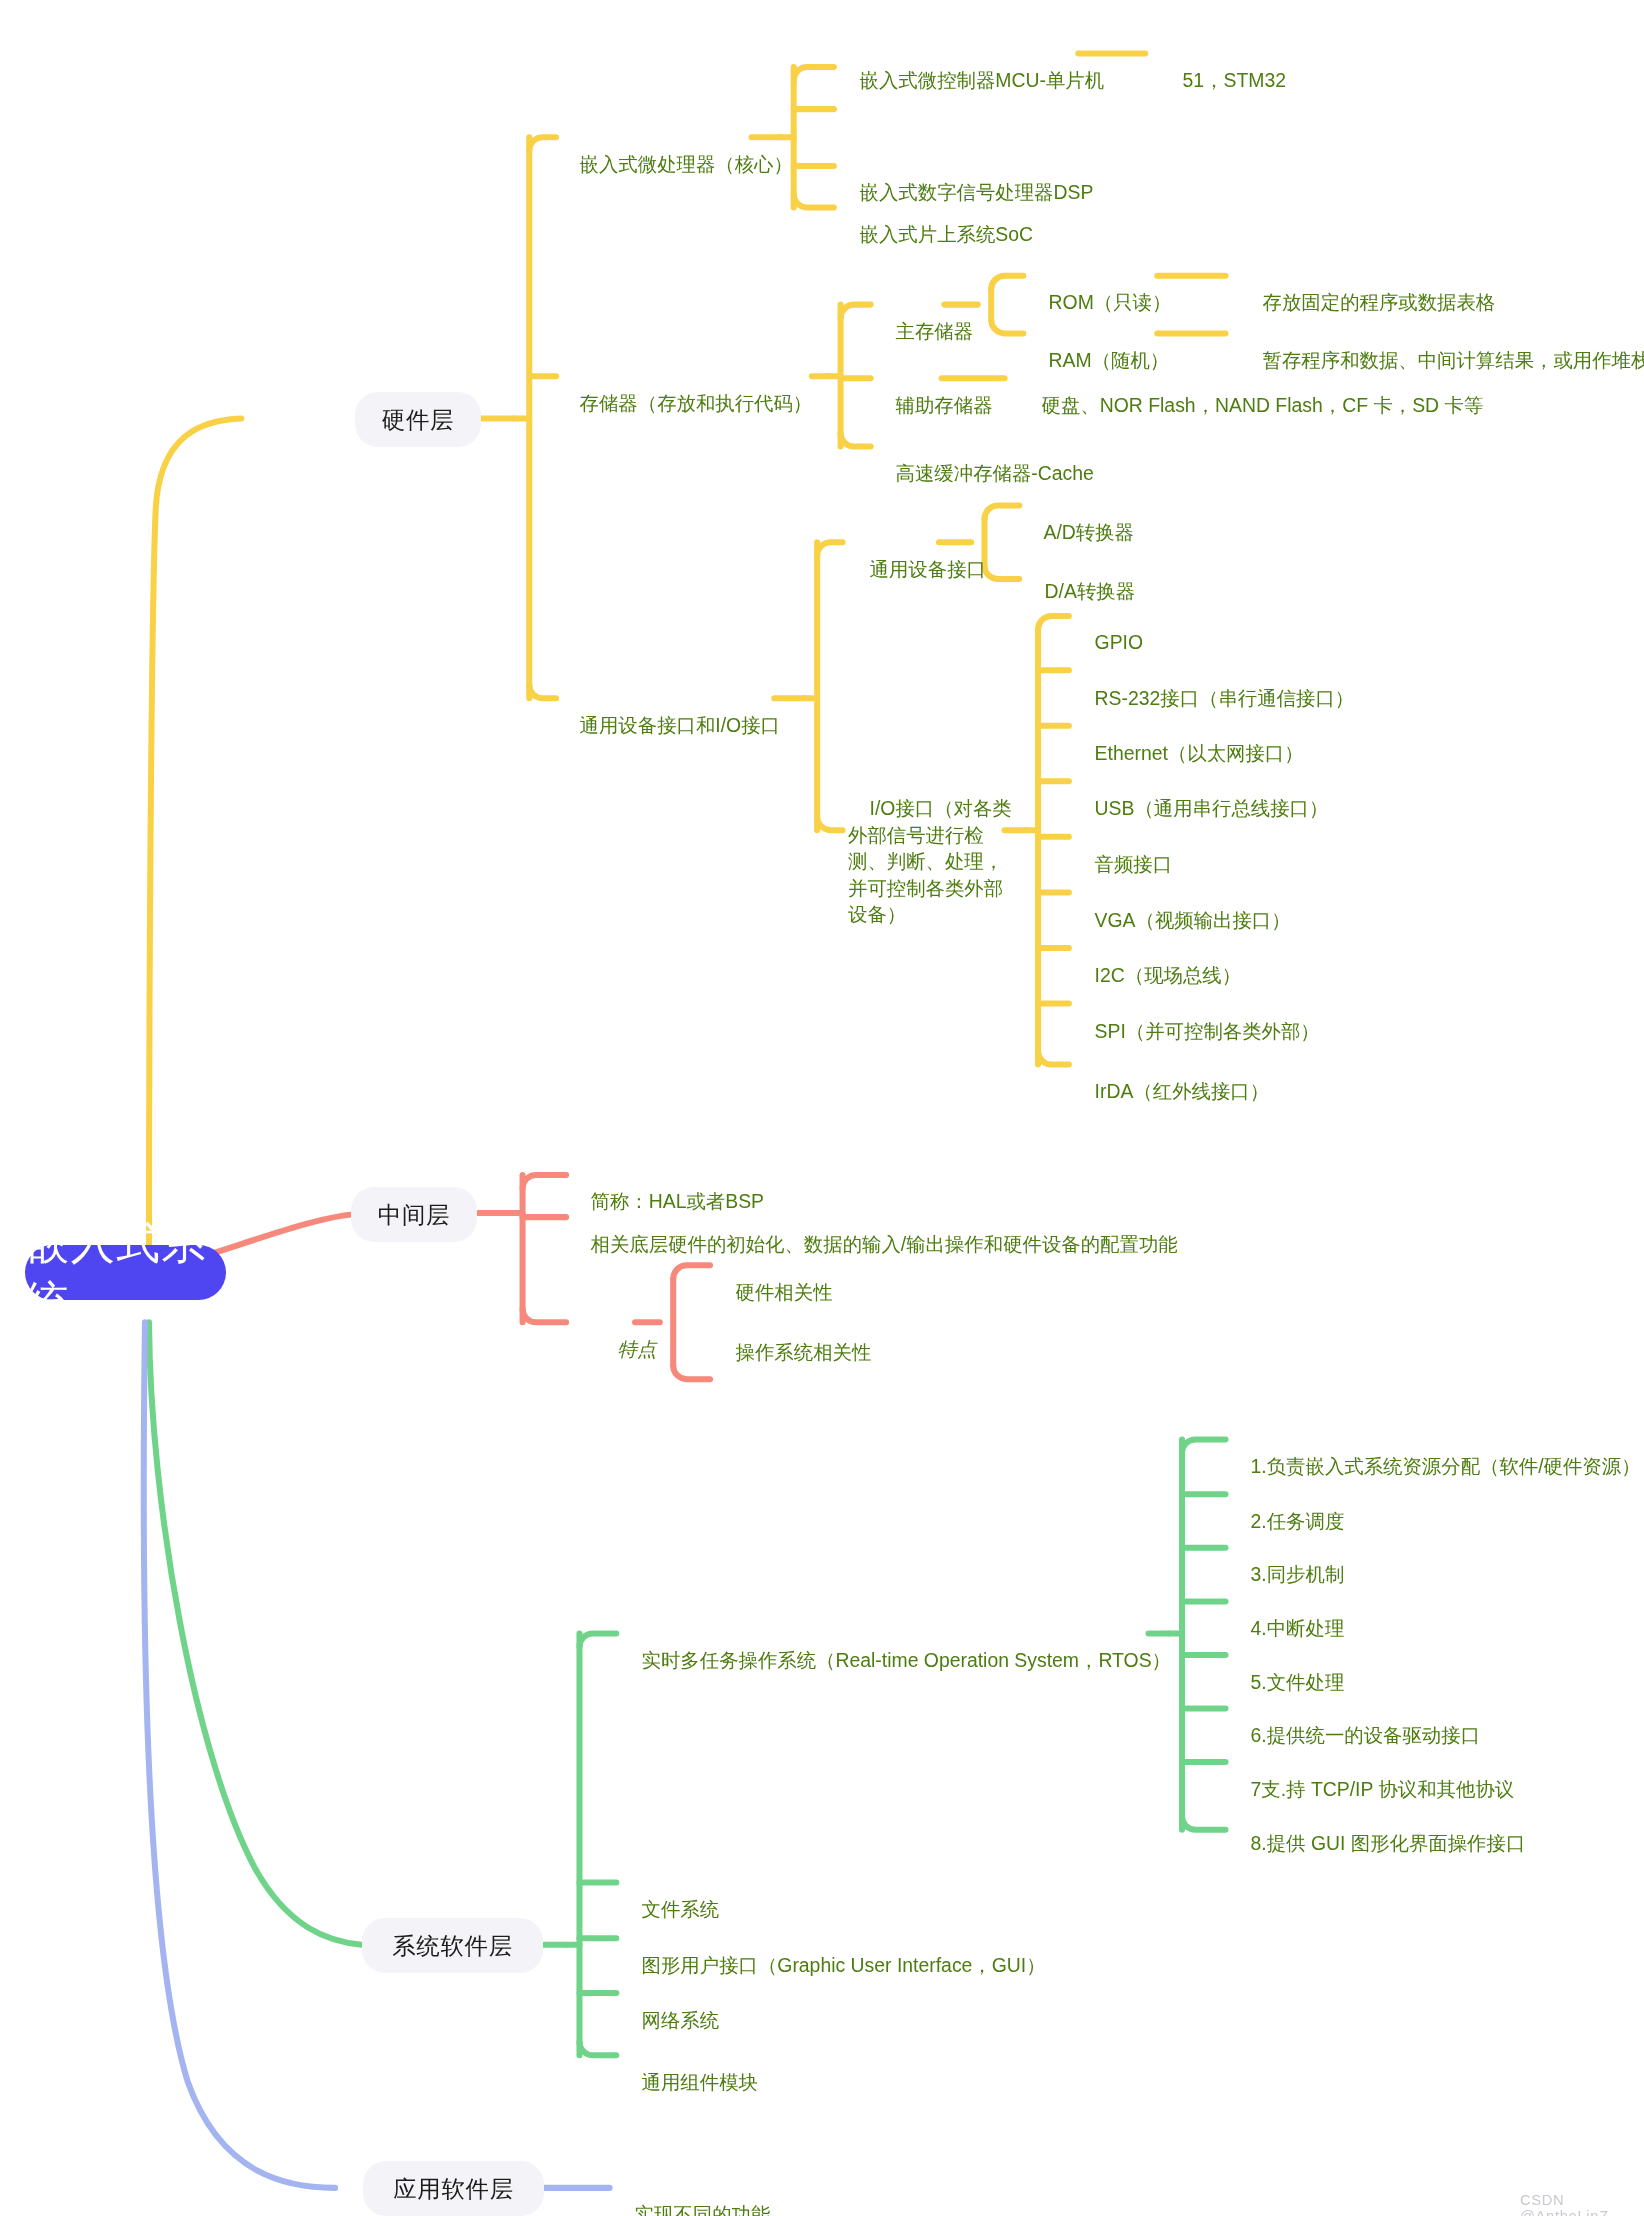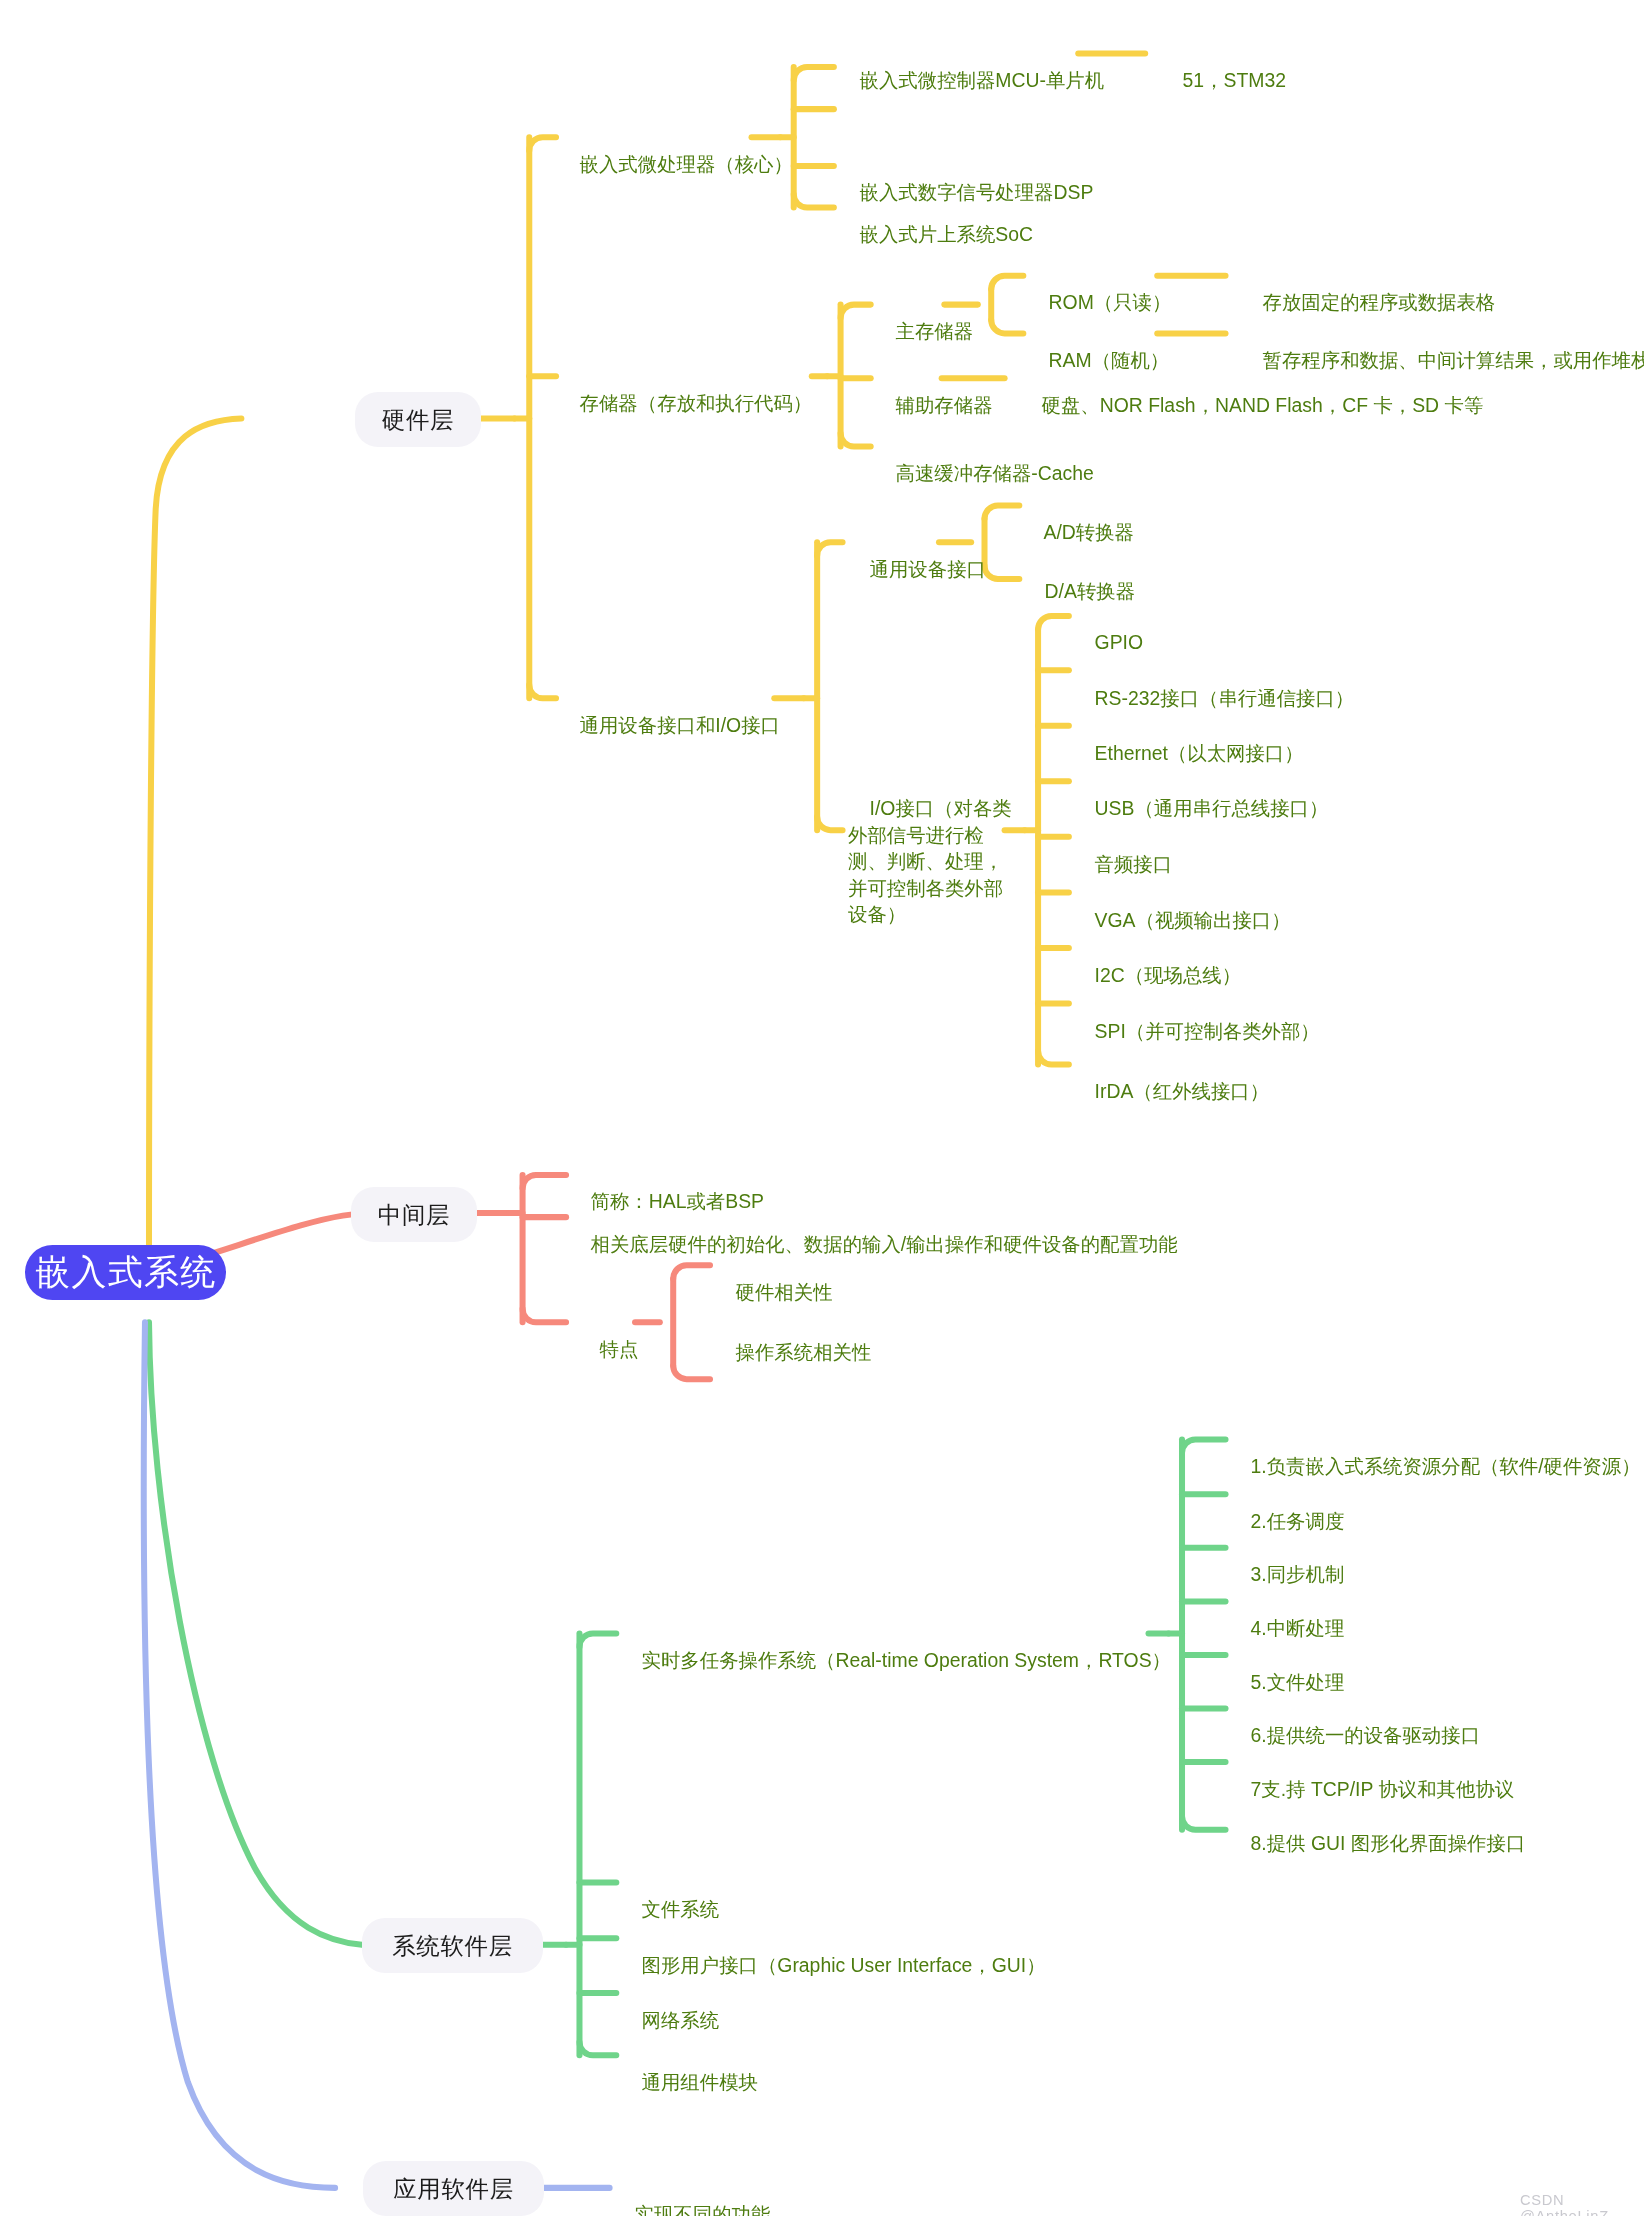--- a/index.html
+++ b/index.html
@@ -30,21 +30,21 @@
   }
   
   .root-pill{
     position:absolute;
     display:flex;
     align-items:center;
     justify-content:center;
     background:#4f46f2;
     color:#ffffff;
     border-radius:31px;
-    font-size:35px;
+    font-size:44px;
     letter-spacing:1.3px;
     box-sizing:border-box;
   }
   
   .layer-pill{
     position:absolute;
     display:flex;
     align-items:center;
     justify-content:center;
     background:#f4f3f8;
@@ -284,21 +284,21 @@
   <div class="node t4" style="left:1073px; top:1050px;">
     <span>IrDA（红外线接口）</span>
   </div>
 
   <div class="node t2" style="left:569px; top:1160px;">
     <span>简称：HAL或者BSP</span>
   </div>
   <div class="node t2" style="left:569px; top:1203px;">
     <span>相关底层硬件的初始化、数据的输入/输出操作和硬件设备的配置功能</span>
   </div>
-  <div class="node t2" style="left:578px; top:1308px;">
+  <div class="node t2" style="left:596px; top:1308px;font-style:italic;">
     <span>特点</span>
   </div>
   <div class="node t3" style="left:714px; top:1251px;">
     <span>硬件相关性</span>
   </div>
   <div class="node t3" style="left:714px; top:1311px;">
     <span>操作系统相关性</span>
   </div>
 
   <div class="node t2" style="left:620px; top:1619px;">

